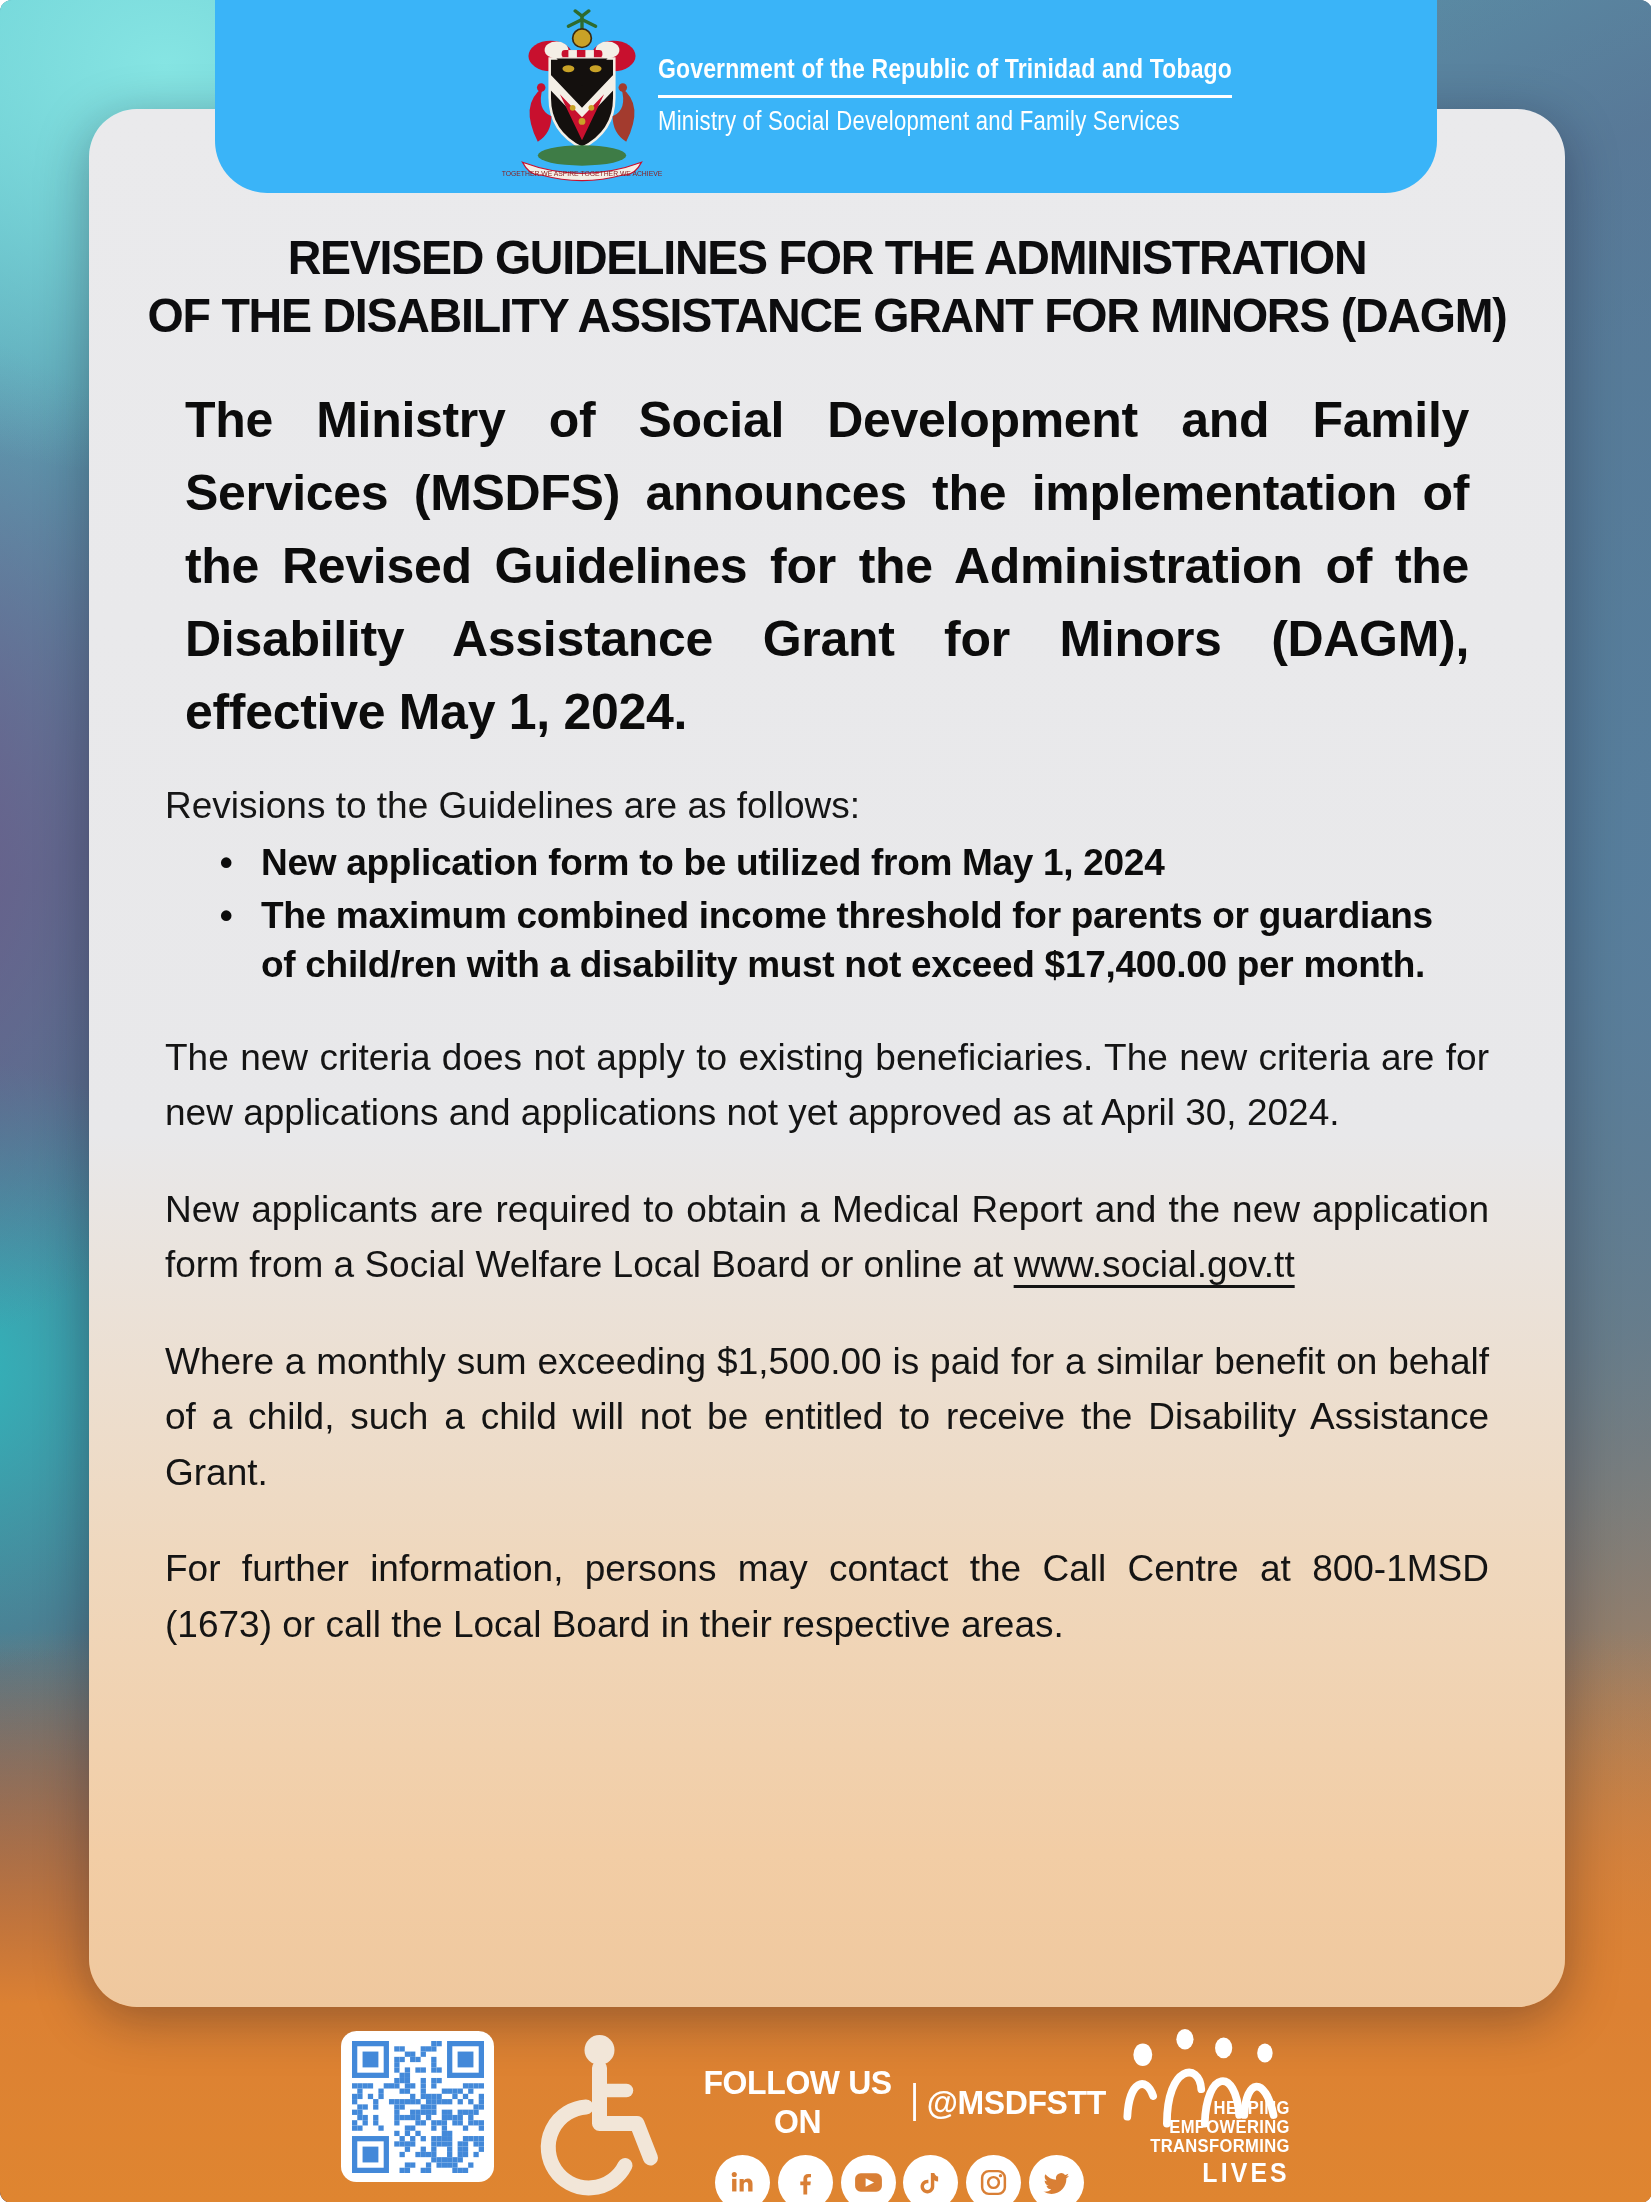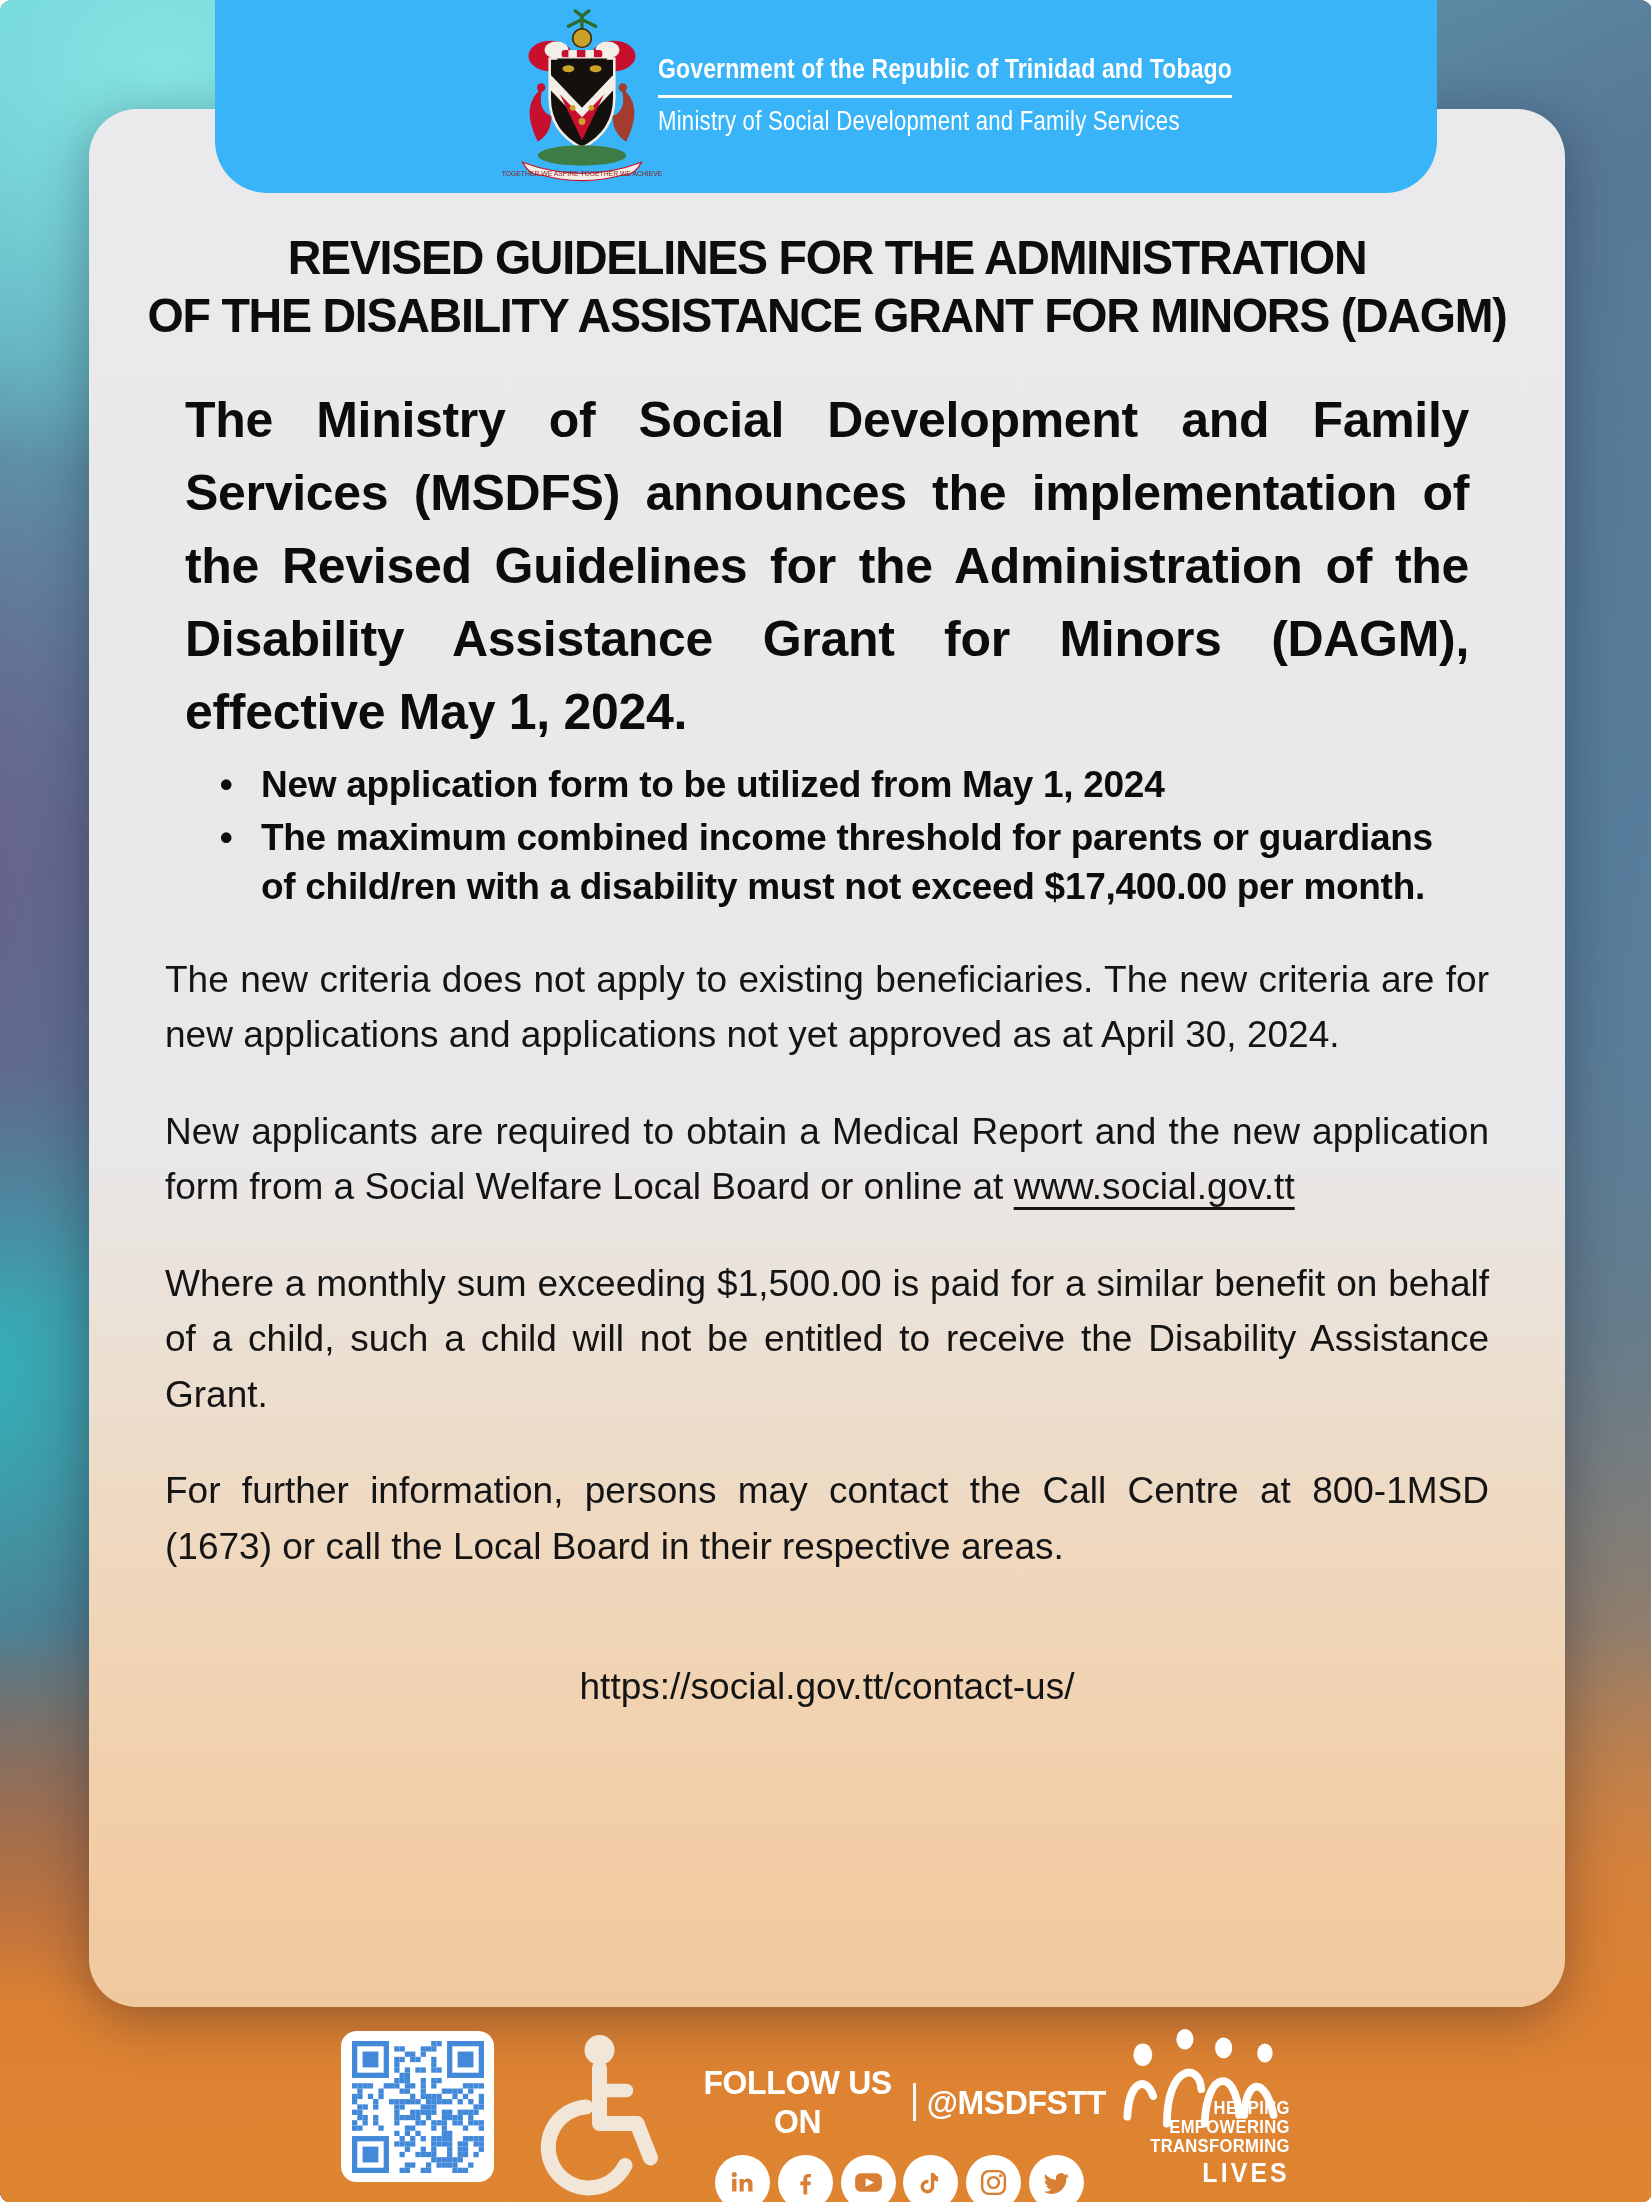--- a/index.html
+++ b/index.html
@@ -145,37 +145,37 @@
 
   <div class="card">
     <div class="card-inner">
       <h1 class="title">
         <span>REVISED GUIDELINES FOR THE ADMINISTRATION</span>
         <span>OF THE DISABILITY ASSISTANCE GRANT FOR MINORS (DAGM)</span>
       </h1>
 
       <p class="intro">The Ministry of Social Development and Family Services (MSDFS) announces the implementation of the Revised Guidelines for the Administration of the Disability Assistance Grant for Minors (DAGM), effective May 1, 2024.</p>
 
+      <p class="lead">Revisions to the Guidelines are as follows:</p>
 
       <ul class="bullets">
         <li>New application form to be utilized from May 1, 2024</li>
         <li>The maximum combined income threshold for parents or guardians of child/ren with a disability must not exceed $17,400.00 per month.</li>
       </ul>
 
       <p class="para first-after-bullets">The new criteria does not apply to existing beneficiaries. The new criteria are for new applications and applications not yet approved as at April 30, 2024.</p>
 
       <p class="para"><span>New applicants are required to obtain a Medical Report and the new application form from a Social Welfare Local Board or online at </span><a class="link-underline">www.social.gov.tt</a></p>
 
       <p class="para">Where a monthly sum exceeding $1,500.00 is paid for a similar benefit on behalf of a child, such a child will not be entitled to receive the Disability Assistance Grant.</p>
 
       <p class="para">For further information, persons may contact the Call Centre at 800-1MSD (1673) or call the Local Board in their respective areas.</p>
 
       <p class="center-note">
         <br>
-        <span>https://social.gov.tt/contact-us/</span>
       </p>
     </div>
   </div>
 
   <div class="qr-box">
     <svg viewBox="0 0 200 200">
         <g fill="#4389D9">
           <rect x="120" y="0" width="8" height="8"></rect>
           <rect x="128" y="0" width="8" height="8"></rect>
           <rect x="64" y="8" width="8" height="8"></rect>

